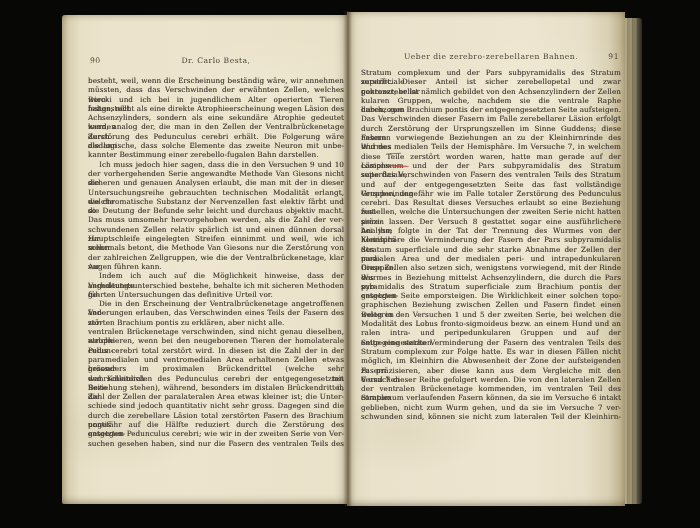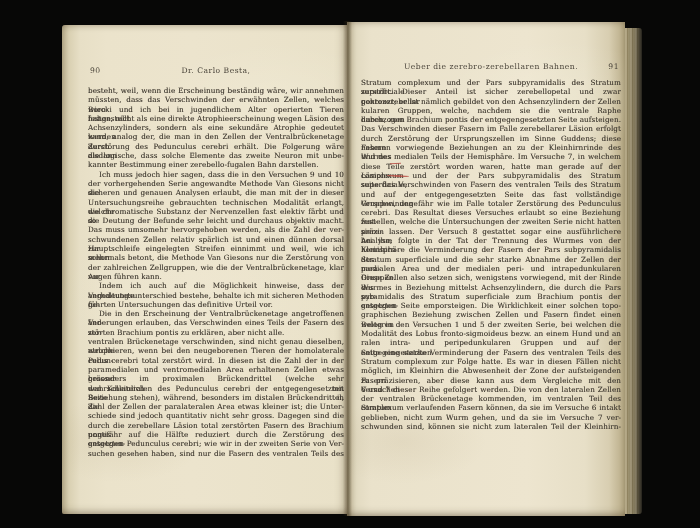--- a/index.html
+++ b/index.html
@@ -5,21 +5,21 @@
   :root{
     --bg:#070706; --paper:#ece4cd; --ink:#423c33; --pencil:#b5443a;
   }
   html,body{margin:0;padding:0;}
   body{
     width:700px;height:528px;position:relative;overflow:hidden;
     background:var(--bg);
     font-family:"DejaVu Serif","Liberation Serif",serif;
     color:var(--ink);
   }
-  .spread{position:absolute;left:62px;top:21px;width:580px;height:495px;}
+  .spread{position:absolute;left:62px;top:11px;width:580px;height:495px;}
   .page{position:absolute;overflow:hidden;}
   .page-left{
     left:0;top:4px;width:285px;height:489px;border-radius:3px 0 0 2px;
     background:linear-gradient(90deg,#b4a989 0,#d9d0b2 7px,#e7dfc6 18px,#ebe3cb 45px,var(--paper) 130px,#e9e1c8 100%);
     box-shadow:inset -7px 0 10px -5px rgba(90,72,45,.55), inset 0 -7px 9px -6px rgba(80,64,40,.5), inset 0 6px 7px -6px rgba(80,64,40,.35);
   }
   .page-right{
     left:285px;top:1px;width:278px;height:494px;
     background:linear-gradient(90deg,#c7bc9d 0,#e2dac1 9px,#eae2cb 24px,#ede5cf 180px,#e7dfc7 238px,#d8ceb1 262px,#c3b795 272px,#ab9e7a 278px);
     box-shadow:inset 5px 0 9px -4px rgba(90,72,45,.5), inset 0 -7px 9px -6px rgba(80,64,40,.5), inset 0 6px 7px -6px rgba(80,64,40,.3);

